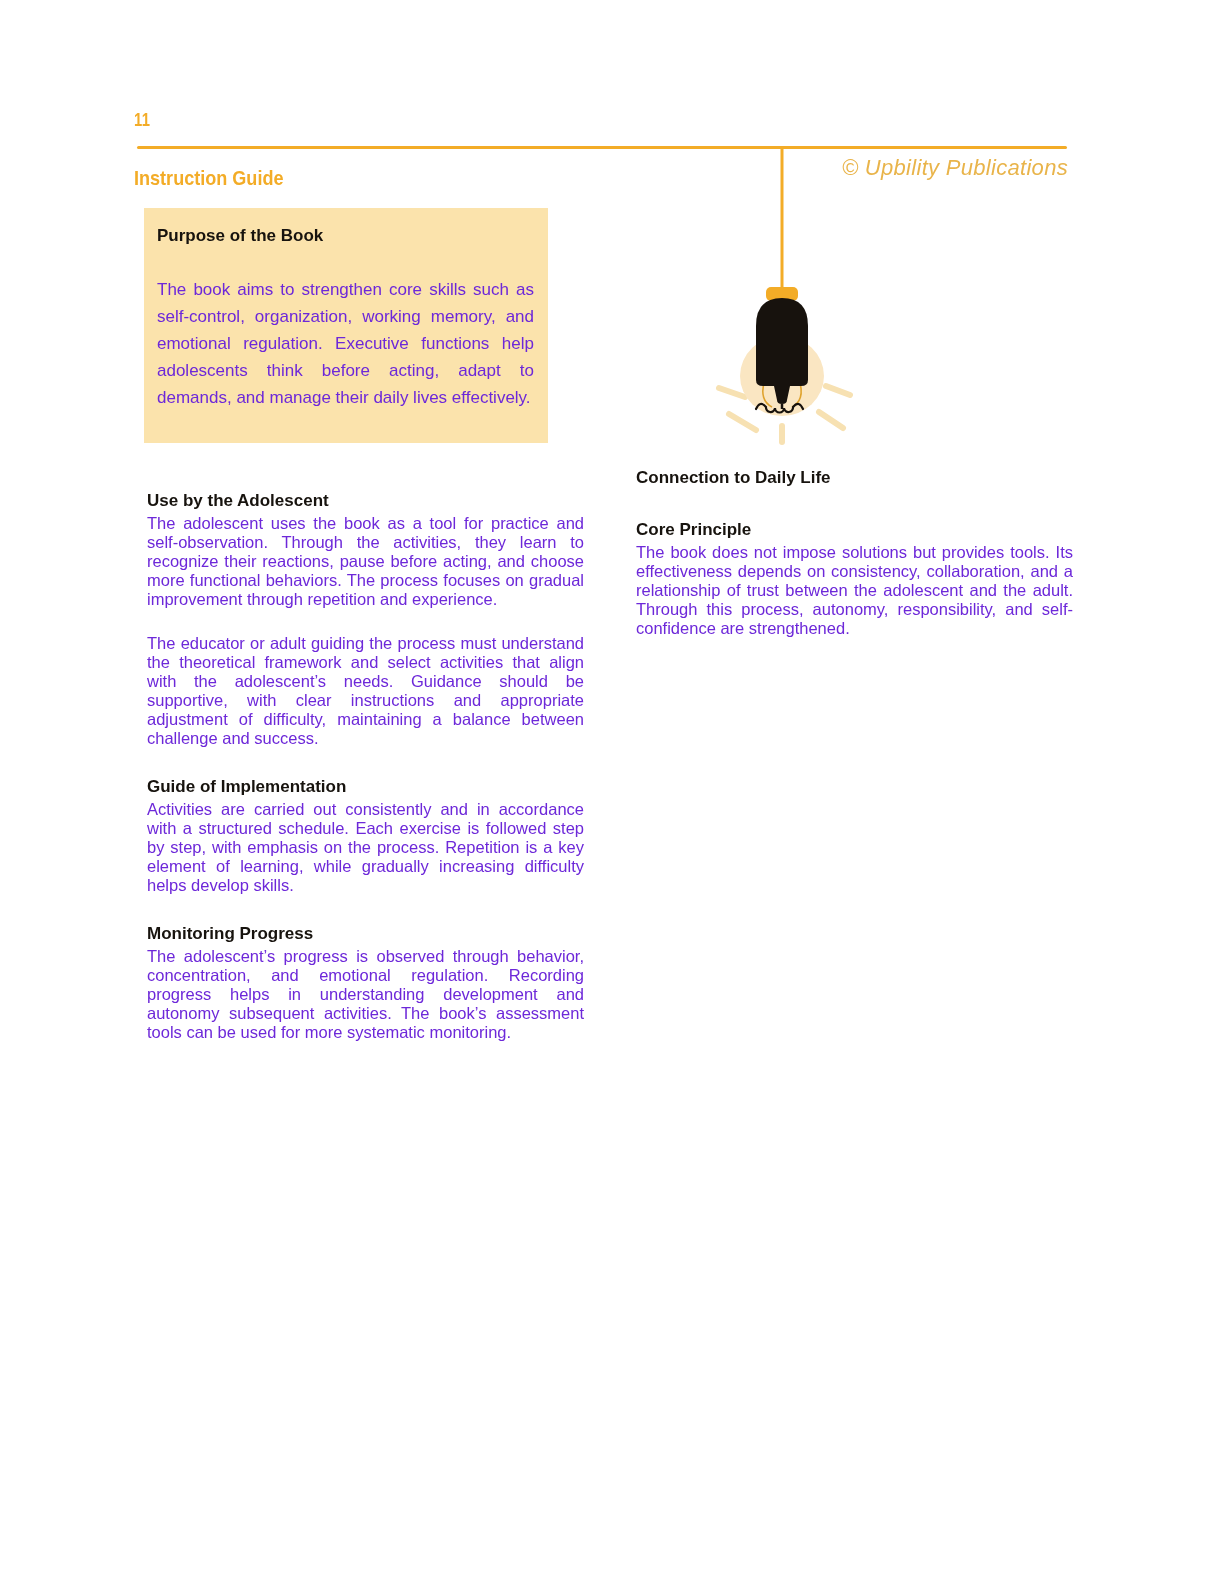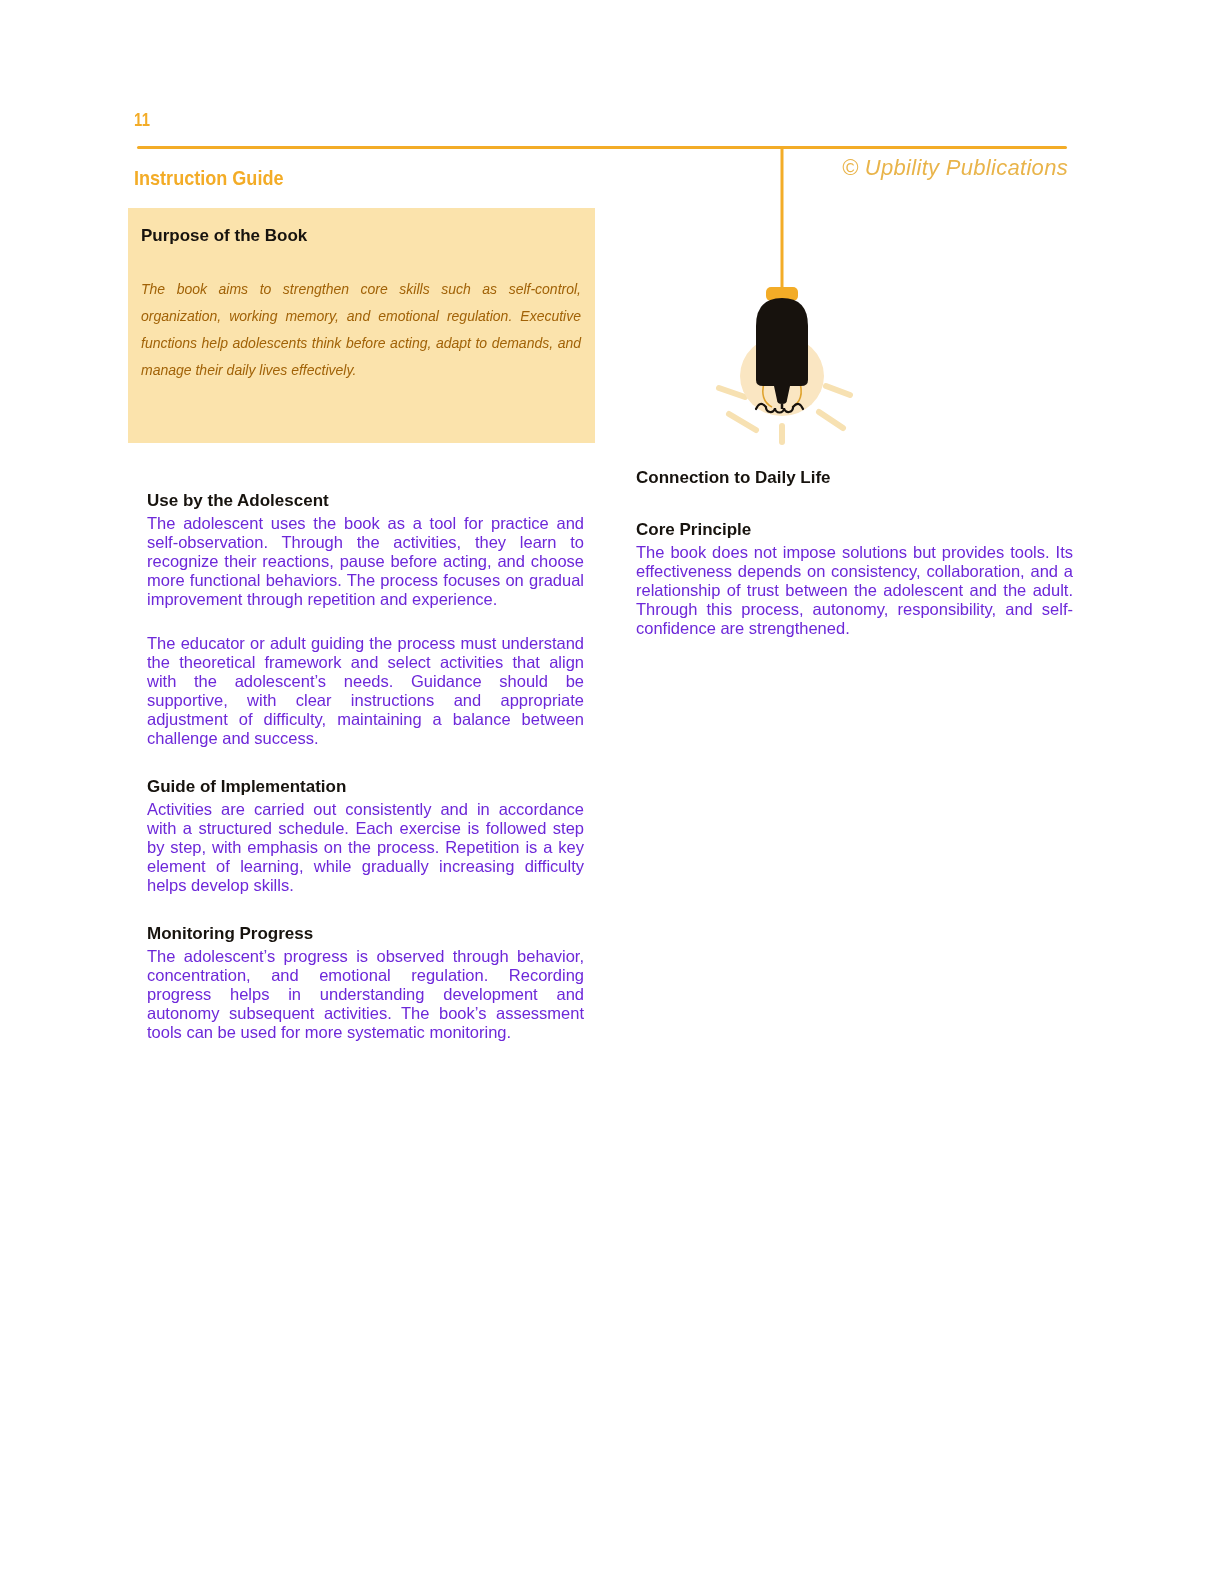--- a/index.html
+++ b/index.html
@@ -47,40 +47,39 @@
     left: 134px;
     top: 166px;
     font-size: 21px;
     font-weight: 700;
     color: #F3AC27;
     transform: scaleX(.86);
     transform-origin: left center;
   }
   .purpose-box {
     position: absolute;
-    left: 128px;
+    left: 144px;
     top: 208px;
-    width: 467px;
+    width: 404px;
     height: 235px;
     background: #FBE3AC;
     padding: 15px 14px 0 13px;
   }
   .purpose-box h2 {
     font-size: 17px;
     font-weight: 700;
     line-height: 26px;
     color: #17130e;
     margin-bottom: 27px;
   }
   .purpose-box p {
-    font-size: 14px;
+    font-size: 17px;
     line-height: 27px;
     text-align: justify;
-    color: #a16207;
-    font-style: italic;
+    color: #6d28d9;
   }
   .lightbulb {
     position: absolute;
     left: 698px;
     top: 148px;
   }
   .col {
     position: absolute;
     top: 464px;
     width: 437px;

